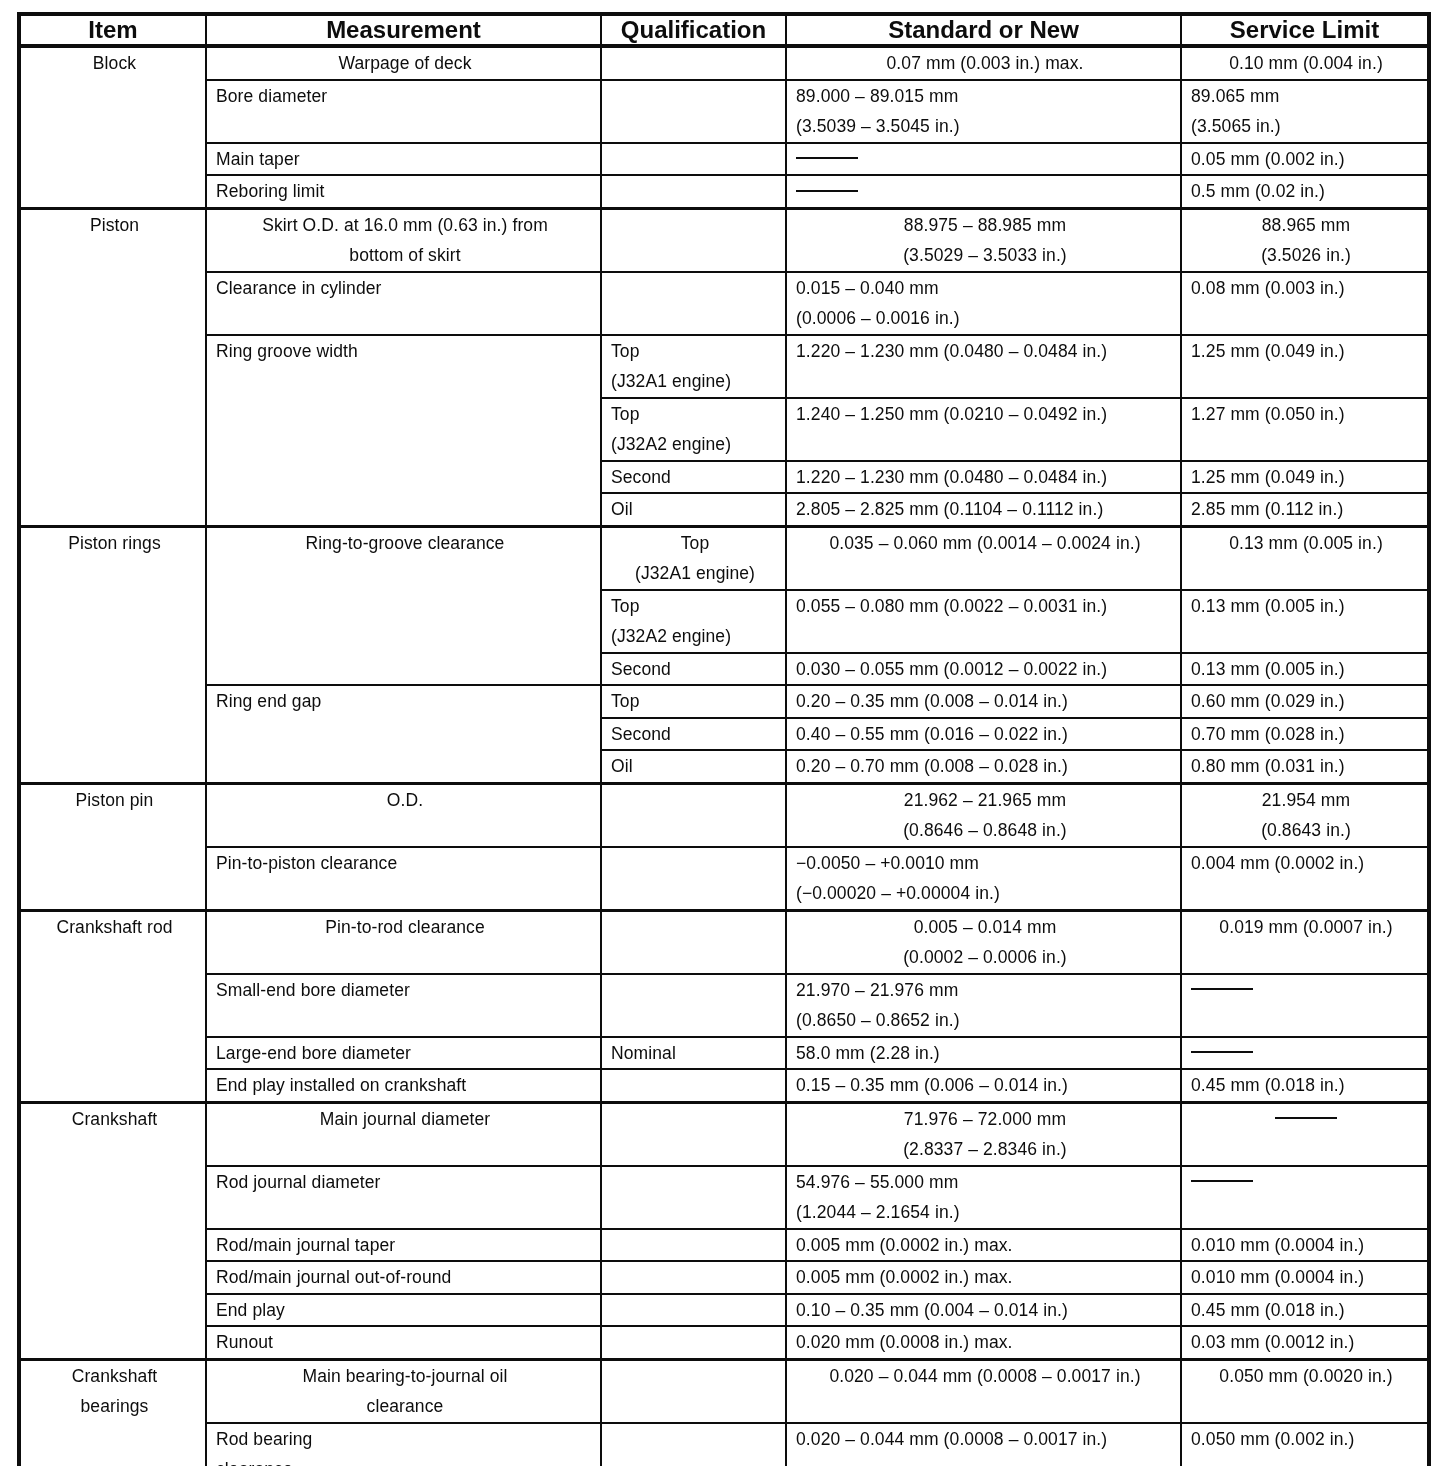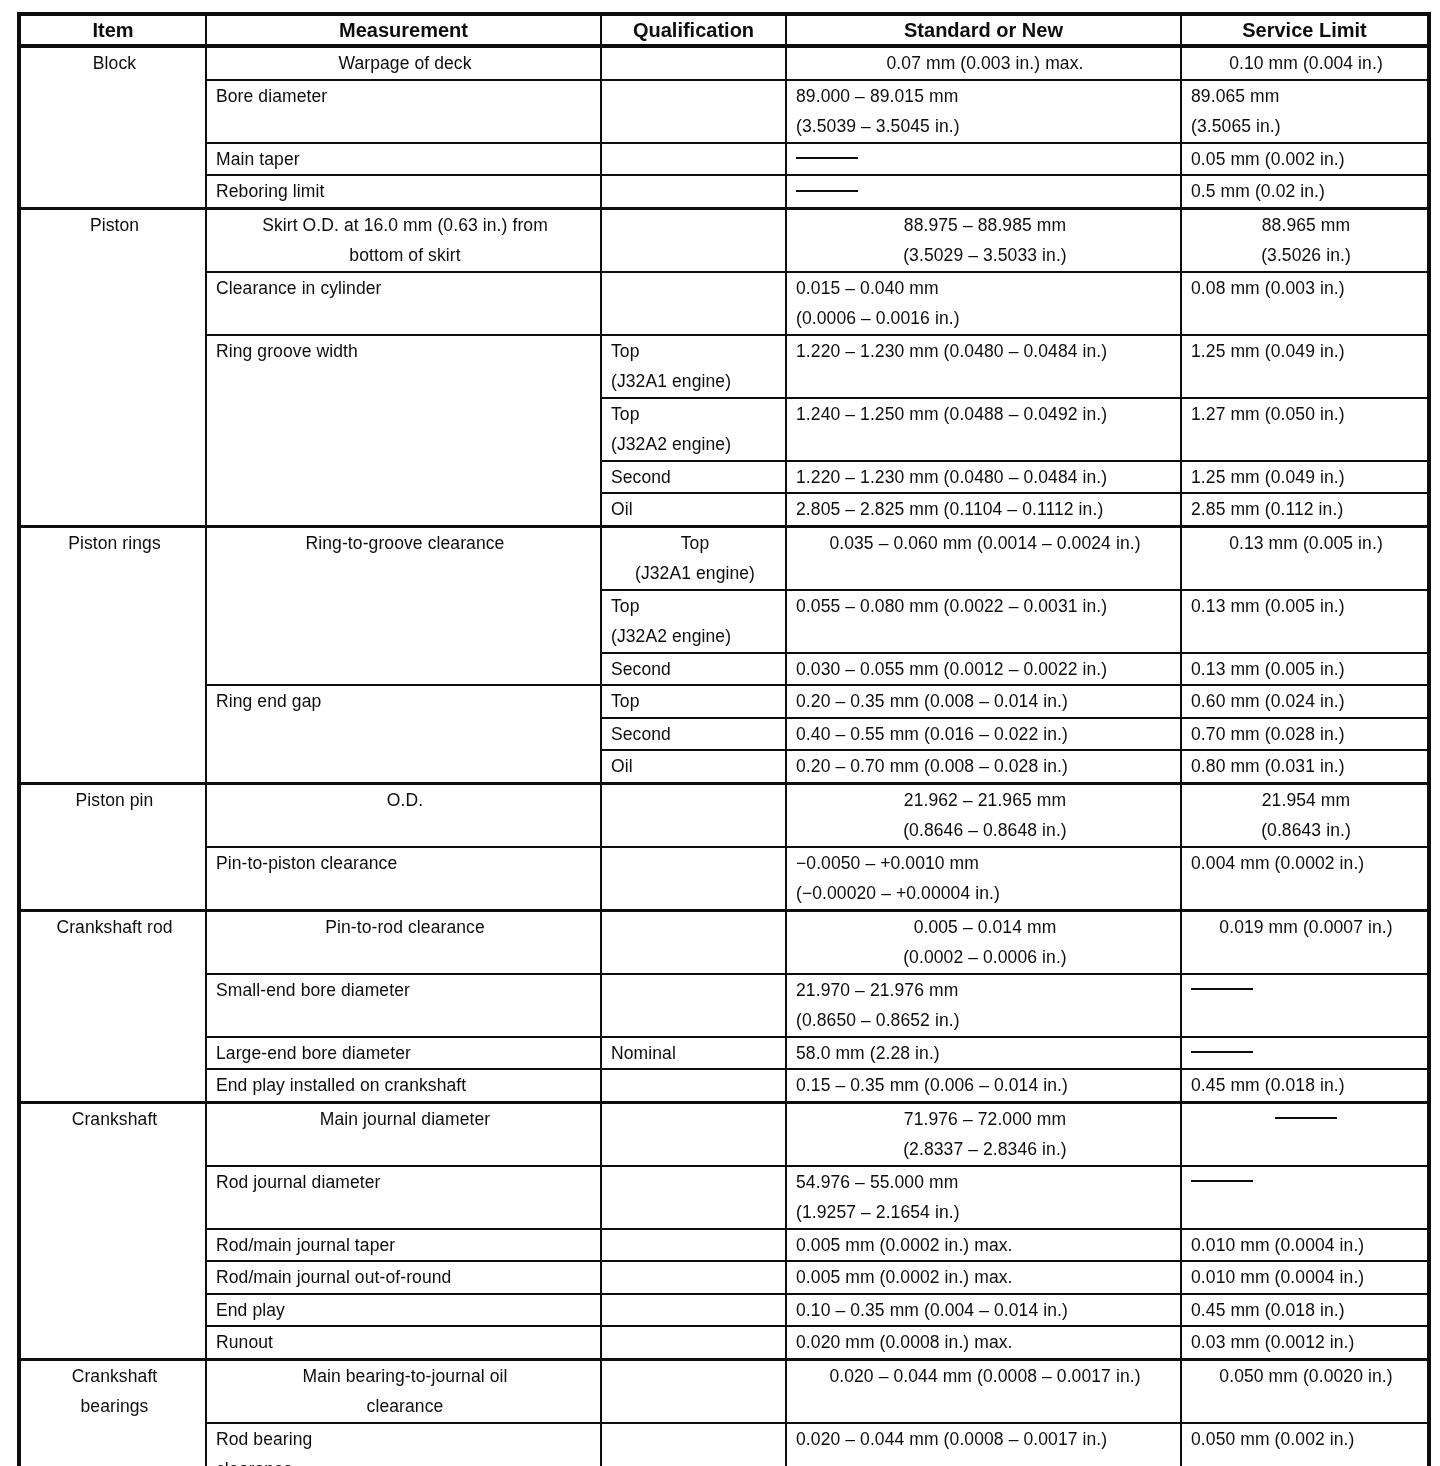--- a/index.html
+++ b/index.html
@@ -29,21 +29,21 @@
   col.c-meas  { width: 395px; }
   col.c-qual  { width: 185px; }
   col.c-std   { width: 395px; }
   col.c-limit { width: 248px; }
   th, td {
     border: 2px solid #0d0d0d;
     vertical-align: top;
     overflow: hidden;
   }
   th {
-    font-size: 20px;
+    font-size: 24px;
     font-weight: bold;
     text-align: center;
     line-height: 24px;
     padding: 2px 4px;
     border-bottom-width: 4px;
   }
   td {
     font-size: 17.5px;
     line-height: 30.5px;
     padding: 0 6px 0 9px;
@@ -180,21 +180,21 @@
           <td>
             <div class="line">1.25 mm (0.049 in.)</div>
           </td>
         </tr>
         <tr>
           <td>
             <div class="line">Top</div>
             <div class="line">(J32A2 engine)</div>
           </td>
           <td>
-            <div class="line">1.240 – 1.250 mm (0.0488 – 0.0492 in.)</div>
+            <div class="line">1.240 – 1.250 mm (0.0210 – 0.0492 in.)</div>
           </td>
           <td>
             <div class="line">1.27 mm (0.050 in.)</div>
           </td>
         </tr>
         <tr>
           <td>
             <div class="line">Second</div>
           </td>
           <td>
@@ -260,21 +260,21 @@
           <td rowspan="3">
             <div class="line">Ring end gap</div>
           </td>
           <td>
             <div class="line">Top</div>
           </td>
           <td>
             <div class="line">0.20 – 0.35 mm (0.008 – 0.014 in.)</div>
           </td>
           <td>
-            <div class="line">0.60 mm (0.024 in.)</div>
+            <div class="line">0.60 mm (0.029 in.)</div>
           </td>
         </tr>
         <tr>
           <td>
             <div class="line">Second</div>
           </td>
           <td>
             <div class="line">0.40 – 0.55 mm (0.016 – 0.022 in.)</div>
           </td>
           <td>
@@ -393,21 +393,21 @@
             <div class="line"><span class="dash"></span></div>
           </td>
         </tr>
         <tr>
           <td rowspan="1">
             <div class="line">Rod journal diameter</div>
           </td>
           <td></td>
           <td>
             <div class="line">54.976 – 55.000 mm</div>
-            <div class="line">(1.9257 – 2.1654 in.)</div>
+            <div class="line">(1.2044 – 2.1654 in.)</div>
           </td>
           <td>
             <div class="line"><span class="dash"></span></div>
           </td>
         </tr>
         <tr>
           <td rowspan="1">
             <div class="line">Rod/main journal taper</div>
           </td>
           <td></td>

